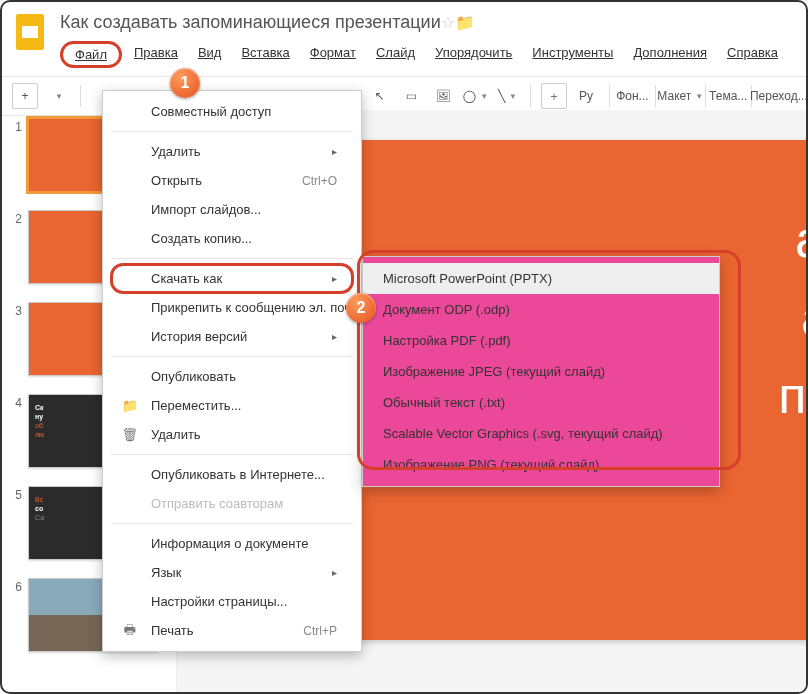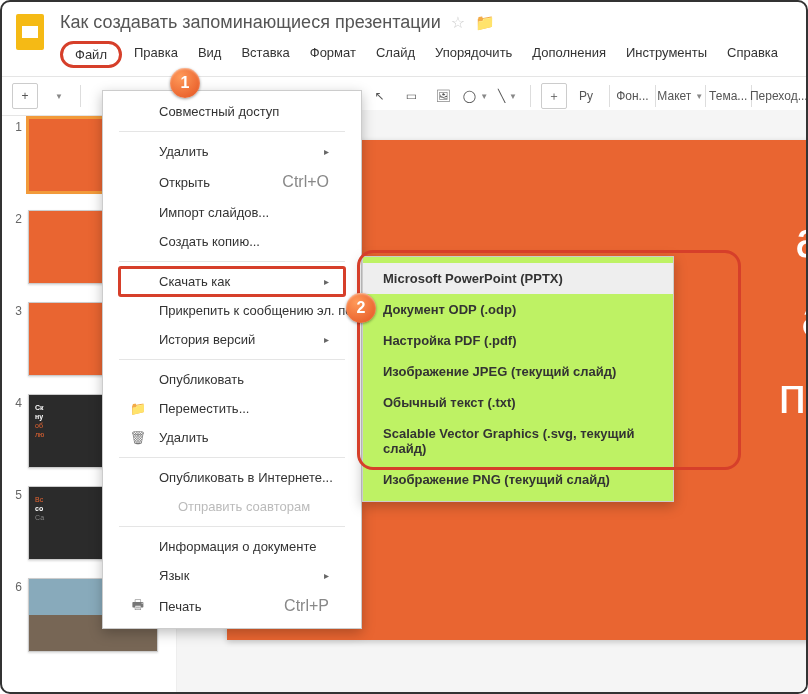--- a/index.html
+++ b/index.html
@@ -30,28 +30,29 @@
     justify-content: center;
   }
   .logo svg { width: 32px; height: 40px; }
   .title-area { flex: 1; }
   .doc-title {
     font-size: 18px;
     color: #555;
     padding: 2px 0;
     display: flex;
     align-items: center;
-    gap: 10px;
+    gap: 0;
   }
   .doc-title .star { color: #ccc; font-size: 16px; }
   .doc-title .folder { color: #aaa; font-size: 16px; }
   .menubar {
     display: flex;
     gap: 0;
     margin-top: 6px;
+    text-decoration: underline;
   }
   .menubar .mitem {
     padding: 4px 10px;
     color: #333;
     cursor: pointer;
     position: relative;
   }
   .menubar .mitem.file {
     border: 3px solid #d63f2a;
     border-radius: 14px;
@@ -150,21 +151,21 @@
     text-align: right;
   }
   
   .menu {
     position: absolute;
     background: #fff;
     border: 1px solid #ccc;
     box-shadow: 0 4px 12px rgba(0,0,0,.25);
     z-index: 40;
     font-size: 13px;
-    padding: 6px 16px;
+    padding: 6px 8px;
   }
   .menu.file-menu {
     top: 88px;
     left: 100px;
     width: 260px;
   }
   .menu .mi {
     display: flex;
     align-items: center;
     padding: 7px 16px 7px 40px;
@@ -172,41 +173,40 @@
     cursor: pointer;
     white-space: nowrap;
   }
   .menu .mi .micon {
     position: absolute;
     left: 10px;
     width: 18px;
     text-align: center;
     color: #777;
   }
-  .menu .mi .shortcut { margin-left:auto; color:#888; font-size:16px;}
+  .menu .mi .shortcut { margin-left:auto; color:#888; font-size:12px;}
   .menu .mi .sub-caret { margin-left:auto; color:#666; font-size:10px;}
-  .menu .mi.disabled { color: #bbb; justify-content: center; }
+  .menu .mi.disabled { color: #bbb; }
   .menu hr { border:none; border-top:1px solid #e5e5e5; margin:5px 0;}
   .menu .mi.highlight {
     outline: 3px solid #d63f2a;
     outline-offset: -2px;
-    border-radius: 2px;
+    border-radius: 12px;
     z-index: 45;
   }
   .submenu {
     position: absolute;
     top: 254px;
     left: 360px;
-    width: 312px;
-    background:#bef264;
+    width: 358px;
+    background:#ec4899;
     border:1px solid #ccc;
     box-shadow: 0 4px 12px rgba(0,0,0,.25);
     z-index: 50;
     padding: 6px 0;
-    font-weight: bold;
   }
   .submenu .si {
     padding: 8px 20px;
     cursor: pointer;
   }
   .submenu .si.hover { background: #eee; }
   .submenu-wrap {
     position:absolute;
     top: 248px;
     left: 355px;
@@ -235,22 +235,22 @@
       <span class="folder">📁</span>
     </div>
     <div class="menubar">
       <div class="mitem file">Файл</div>
       <div class="mitem">Правка</div>
       <div class="mitem">Вид</div>
       <div class="mitem">Вставка</div>
       <div class="mitem">Формат</div>
       <div class="mitem">Слайд</div>
       <div class="mitem">Упорядочить</div>
+      <div class="mitem">Инструменты</div>
       <div class="mitem">Дополнения</div>
-      <div class="mitem">Инструменты</div>
       <div class="mitem">Справка</div>
     </div>
   </div>
 </div>
 
 <div class="badge" style="top:66px; left:168px;">1</div>
 
 <div class="toolbar">
   <div class="tbtn box">+</div>
   <div class="tbtn">
@@ -369,20 +369,23 @@
   <div class="mi disabled">
       <span>Отправить соавторам</span>
     </div>
   <hr>
   <div class="mi">
       <span>Информация о документе</span>
     </div>
   <div class="mi">
       <span>Язык</span>
       <span class="sub-caret">▸</span>
+    </div>
+  <div class="mi">
+      <span>Настройки страницы...</span>
     </div>
   <div class="mi">
       <span class="micon">🖶</span>
       <span>Печать</span>
       <span class="shortcut">Ctrl+P</span>
     </div>
 </div>
 
 <div class="submenu">
   <div class="si hover">Microsoft PowerPoint (PPTX)</div>

